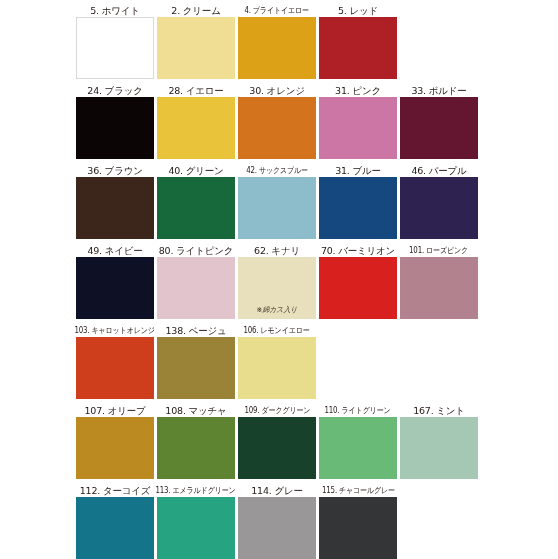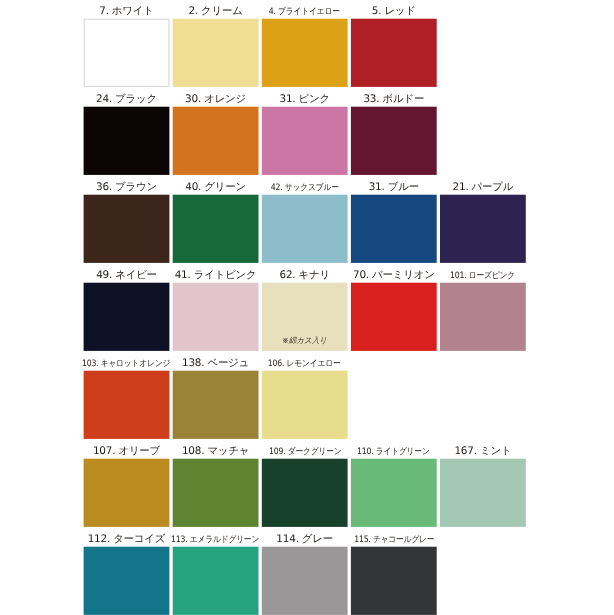--- a/index.html
+++ b/index.html
@@ -73,21 +73,21 @@
     white-space: nowrap;
     transform: scaleX(0.92);
   }
 </style>
 </head>
 <body>
 
 <div id="swatch-chart">
     <div class="swatch-row">
       <div class="swatch-cell">
-        <div class="swatch-label">7. ホワイト</div>
+        <div class="swatch-label">5. ホワイト</div>
         <div class="swatch-box bordered" style="background-color: rgb(255, 255, 255);"></div>
       </div>
       <div class="swatch-cell">
         <div class="swatch-label">2. クリーム</div>
         <div class="swatch-box" style="background-color: rgb(240, 222, 148);"></div>
       </div>
       <div class="swatch-cell">
         <div class="swatch-label condensed">4. ブライトイエロー</div>
         <div class="swatch-box" style="background-color: rgb(221, 161, 23);"></div>
       </div>
@@ -95,20 +95,24 @@
         <div class="swatch-label">5. レッド</div>
         <div class="swatch-box" style="background-color: rgb(174, 32, 37);"></div>
       </div>
     </div>
     <div class="swatch-row">
       <div class="swatch-cell">
         <div class="swatch-label">24. ブラック</div>
         <div class="swatch-box" style="background-color: rgb(11, 6, 5);"></div>
       </div>
       <div class="swatch-cell">
+        <div class="swatch-label">28. イエロー</div>
+        <div class="swatch-box" style="background-color: rgb(233, 196, 58);"></div>
+      </div>
+      <div class="swatch-cell">
         <div class="swatch-label">30. オレンジ</div>
         <div class="swatch-box" style="background-color: rgb(211, 115, 29);"></div>
       </div>
       <div class="swatch-cell">
         <div class="swatch-label">31. ピンク</div>
         <div class="swatch-box" style="background-color: rgb(204, 118, 166);"></div>
       </div>
       <div class="swatch-cell">
         <div class="swatch-label">33. ボルドー</div>
         <div class="swatch-box" style="background-color: rgb(100, 21, 47);"></div>
@@ -125,31 +129,31 @@
       </div>
       <div class="swatch-cell">
         <div class="swatch-label condensed">42. サックスブルー</div>
         <div class="swatch-box" style="background-color: rgb(141, 189, 203);"></div>
       </div>
       <div class="swatch-cell">
         <div class="swatch-label">31. ブルー</div>
         <div class="swatch-box" style="background-color: rgb(20, 72, 127);"></div>
       </div>
       <div class="swatch-cell">
-        <div class="swatch-label">21. パープル</div>
+        <div class="swatch-label">46. パープル</div>
         <div class="swatch-box" style="background-color: rgb(46, 35, 80);"></div>
       </div>
     </div>
     <div class="swatch-row">
       <div class="swatch-cell">
         <div class="swatch-label">49. ネイビー</div>
         <div class="swatch-box" style="background-color: rgb(14, 16, 38);"></div>
       </div>
       <div class="swatch-cell">
-        <div class="swatch-label">41. ライトピンク</div>
+        <div class="swatch-label">80. ライトピンク</div>
         <div class="swatch-box" style="background-color: rgb(226, 196, 205);"></div>
       </div>
       <div class="swatch-cell">
         <div class="swatch-label">62. キナリ</div>
         <div class="swatch-box" style="background-color: rgb(232, 223, 189);">
           <div class="swatch-note">※綿カス入り</div>
         </div>
       </div>
       <div class="swatch-cell">
         <div class="swatch-label">70. バーミリオン</div>

